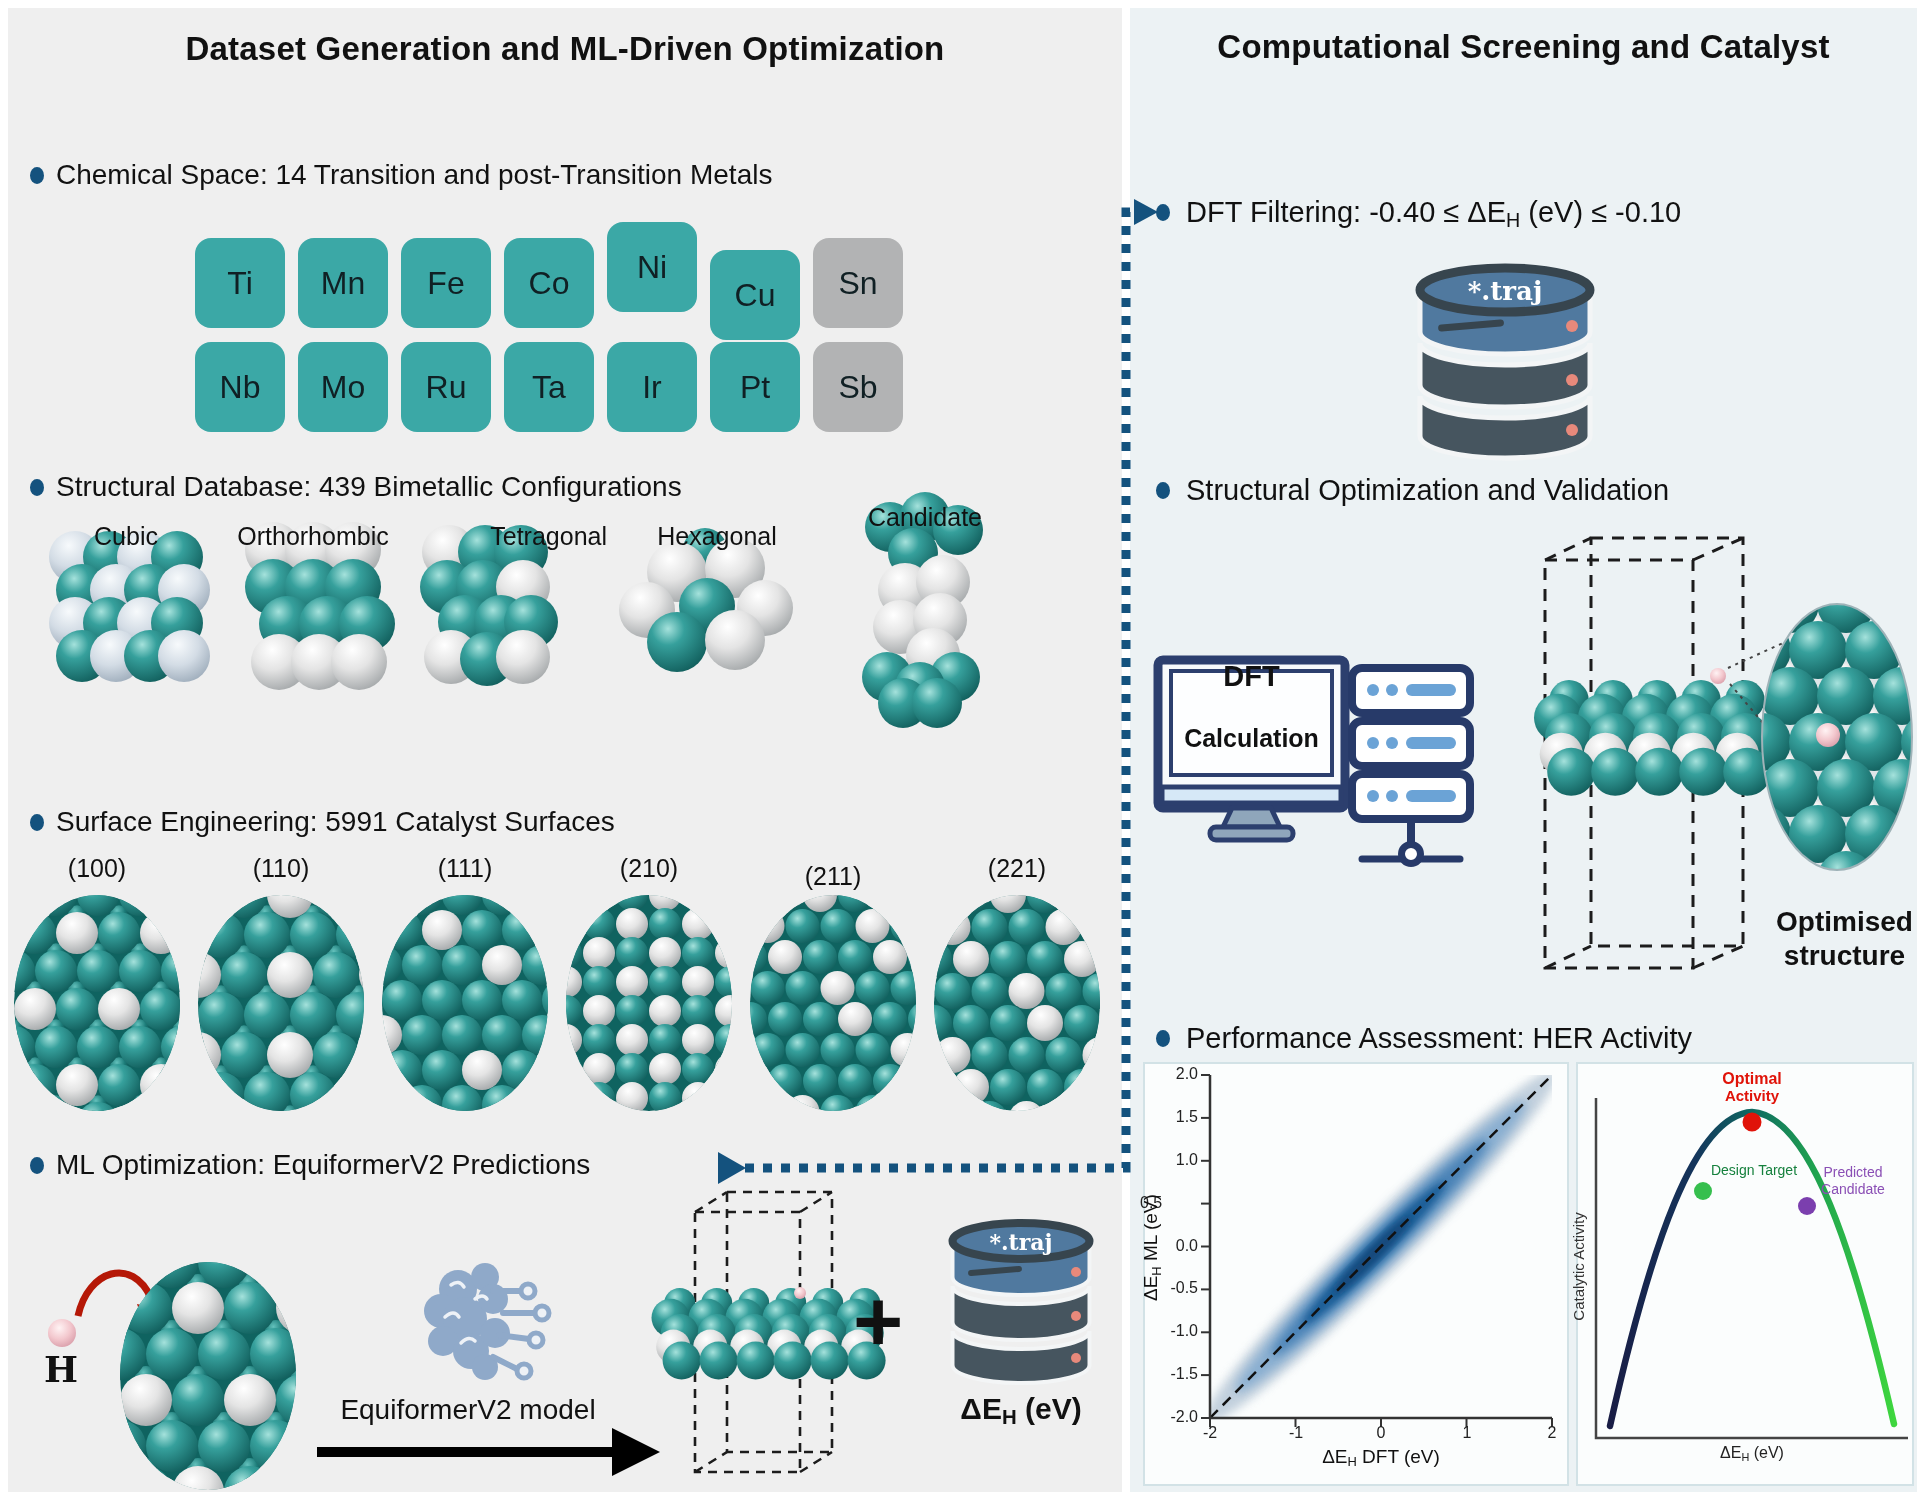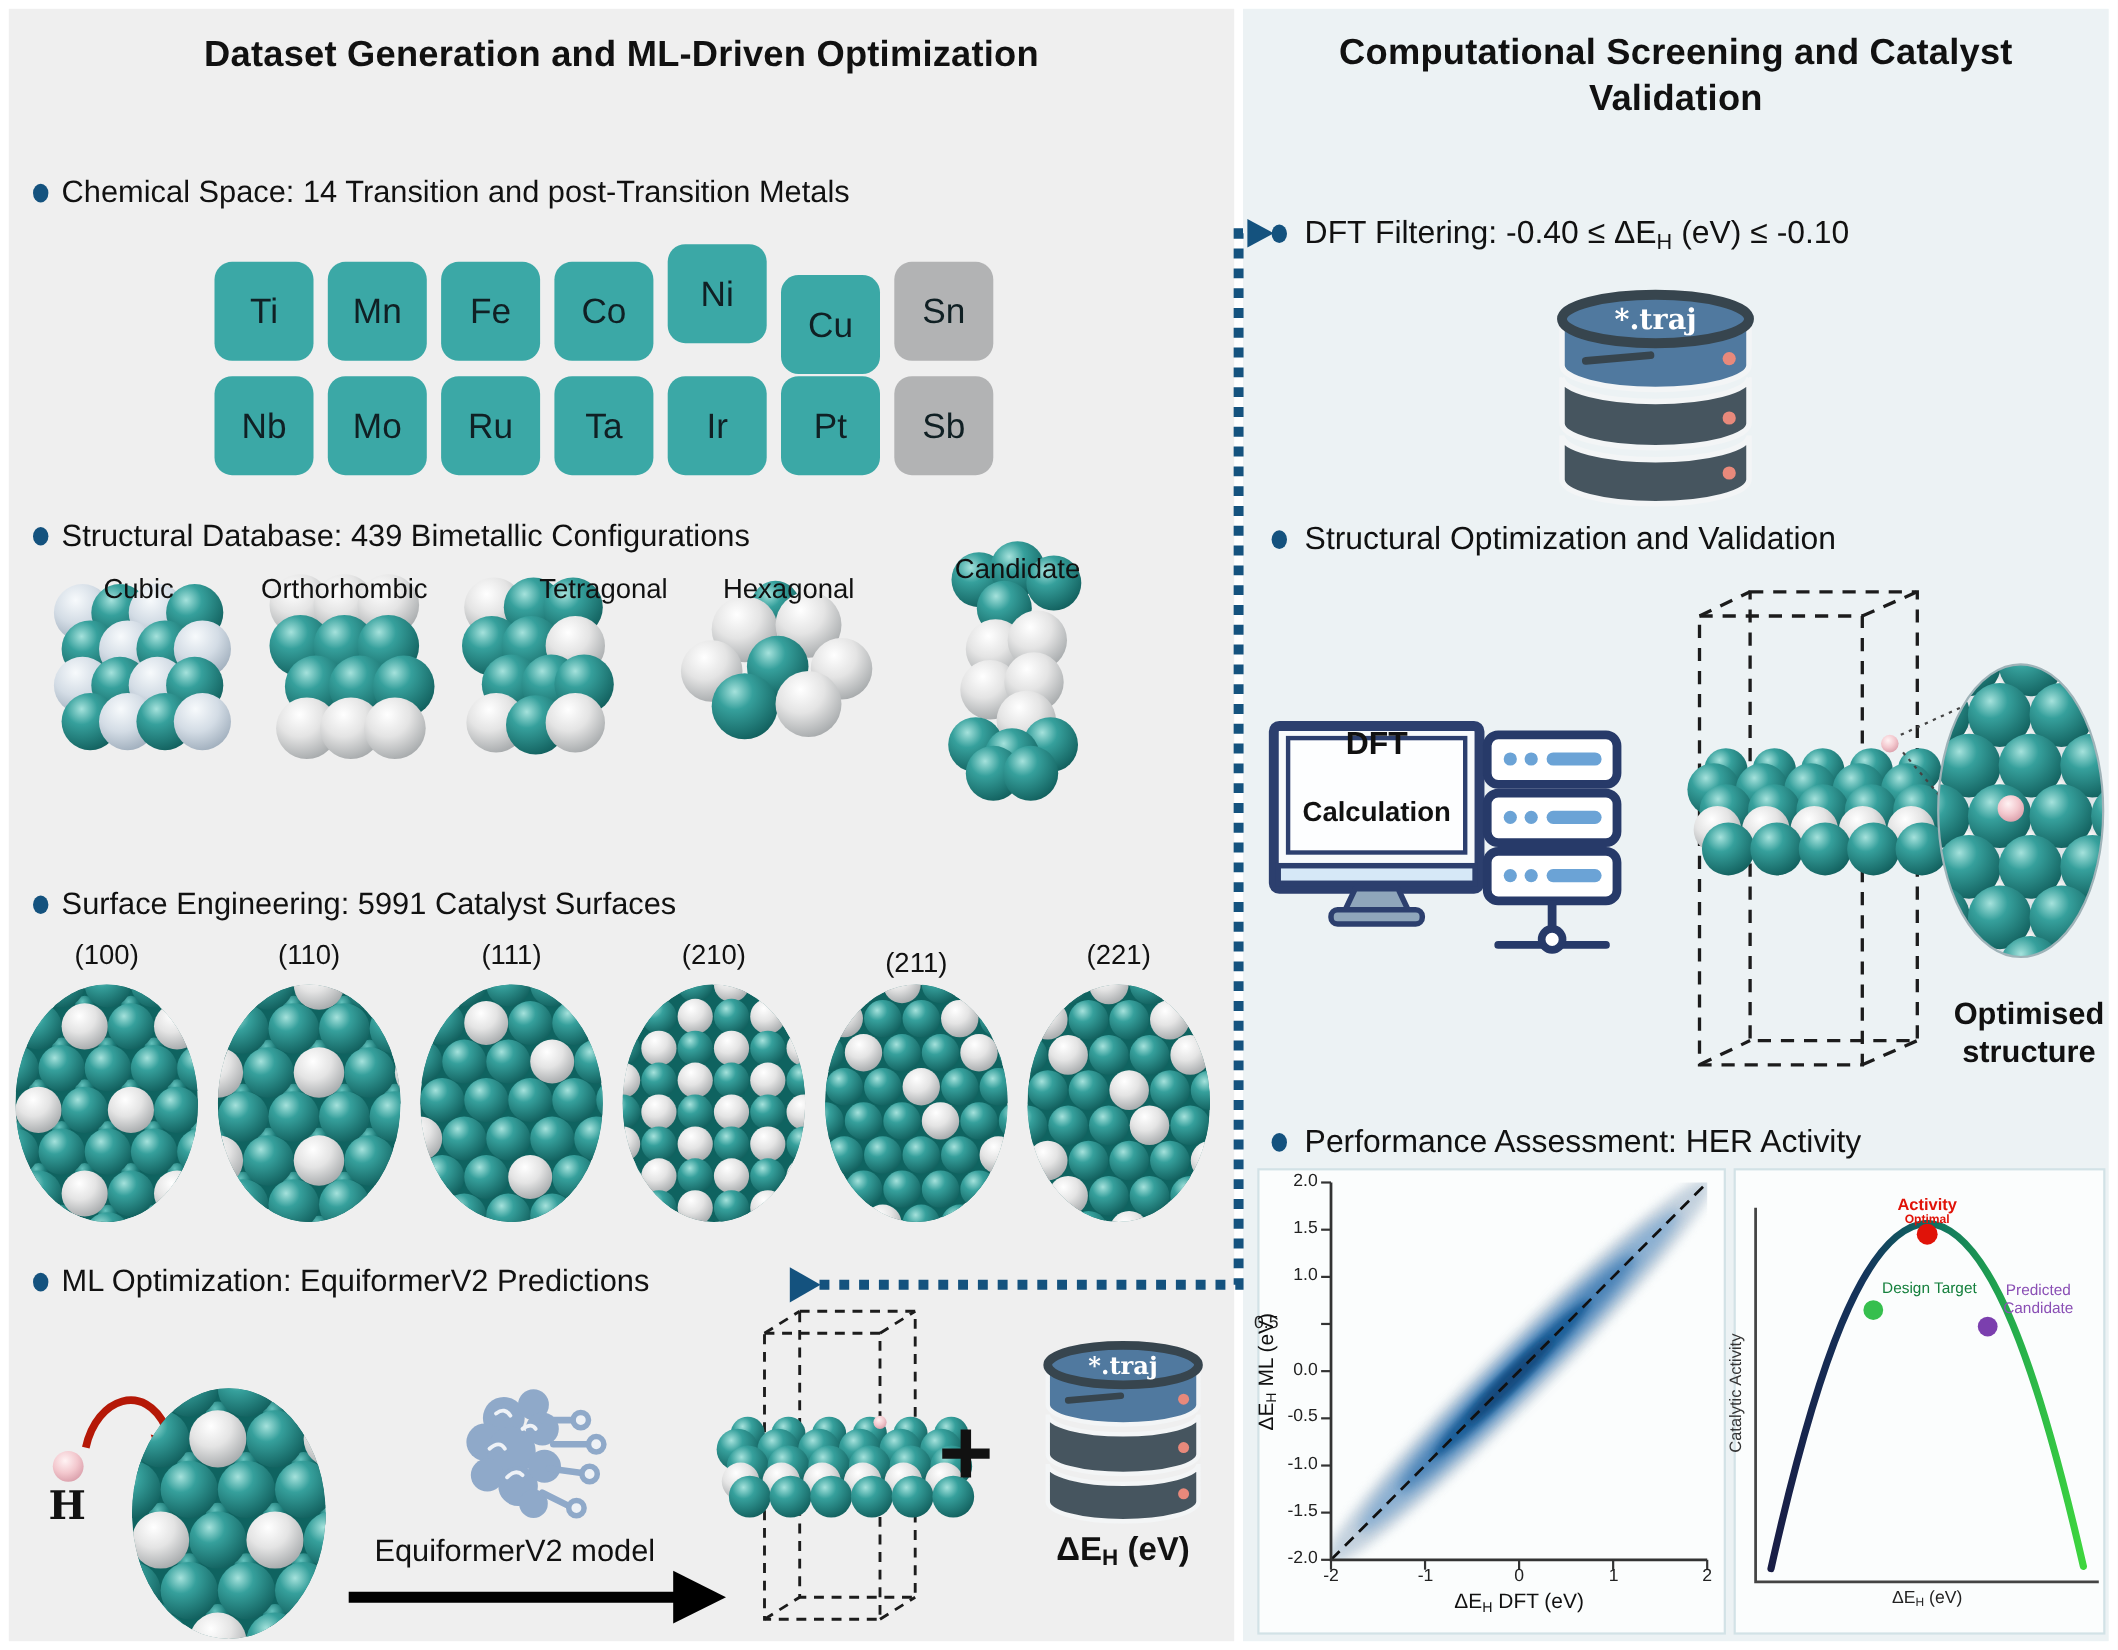--- a/index.html
+++ b/index.html
@@ -1130,21 +1130,20 @@
           <circle cx="2014" cy="949" r="10" fill="url(#gWhite)"></circle>
           <circle cx="1986" cy="926" r="29" fill="url(#gTeal)"></circle>
           <circle cx="1828" cy="735" r="12" fill="url(#gPink)"></circle>
         </g>
         <ellipse cx="1837" cy="737" rx="75" ry="133" fill="none" stroke="#9fb3b8" stroke-width="2"></ellipse>
       </g>
   </svg>
 
   <div class="title" style="left:8px;top:30px;width:1114px;">Dataset Generation and ML-Driven Optimization</div>
   <div class="title" style="left:1130px;top:28px;width:787px;">Computational Screening and Catalyst</div>
-  <div class="title" style="left:1130px;top:70px;width:787px;">Validation</div>
 
   <div class="bullet-dot" style="left:30px;top:167px;"></div>
   <div class="bullet-text" style="left:56px;top:159px;">Chemical Space: 14 Transition and post-Transition Metals</div>
   <div class="bullet-dot" style="left:30px;top:479px;"></div>
   <div class="bullet-text" style="left:56px;top:471px;">Structural Database: 439 Bimetallic Configurations</div>
   <div class="bullet-dot" style="left:30px;top:814px;"></div>
   <div class="bullet-text" style="left:56px;top:806px;">Surface Engineering: 5991 Catalyst Surfaces</div>
   <div class="bullet-dot" style="left:30px;top:1157px;"></div>
   <div class="bullet-text" style="left:56px;top:1149px;">ML Optimization: EquiformerV2 Predictions</div>
 
@@ -1214,21 +1213,21 @@
   <div class="tick" style="left:1351px;top:1424px;width:60px;text-align:center;">0</div>
   <div class="tick" style="left:1437px;top:1424px;width:60px;text-align:center;">1</div>
   <div class="tick" style="left:1522px;top:1424px;width:60px;text-align:center;">2</div>
   <div class="chart-lbl" style="left:1281px;top:1446px;width:200px;font-size:19px;">
     <span>ΔE</span><span class="sub">H</span><span> DFT (eV)</span>
   </div>
   <div class="chart-lbl rot" style="left:1032px;top:1236px;width:240px;font-size:19px;">
     <span>ΔE</span><span class="sub">H</span><span> ML (eV)</span>
   </div>
 
-  <div class="chart-lbl" style="left:1692px;top:1070px;width:120px;font-size:11px;font-weight:bold;color:#e01309;margin-top:33px;">Optimal</div>
+  <div class="chart-lbl" style="left:1692px;top:1070px;width:120px;font-size:16px;font-weight:bold;color:#e01309;">Optimal</div>
   <div class="chart-lbl" style="left:1692px;top:1087px;width:120px;font-size:15px;font-weight:bold;color:#e01309;">Activity</div>
   <div class="chart-lbl" style="left:1674px;top:1162px;width:160px;font-size:14px;color:#15803d;">Design Target</div>
   <div class="chart-lbl" style="left:1793px;top:1164px;width:120px;font-size:14px;color:#8a4fb5;">Predicted</div>
   <div class="chart-lbl" style="left:1793px;top:1181px;width:120px;font-size:14px;color:#8a4fb5;">Candidate</div>
   <div class="chart-lbl rot" style="left:1478px;top:1258px;width:200px;font-size:15px;color:#333;">Catalytic Activity</div>
   <div class="chart-lbl" style="left:1672px;top:1444px;width:160px;font-size:16px;color:#222;">
     <span>ΔE</span><span class="sub">H</span><span> (eV)</span>
   </div>
 </div>
 

